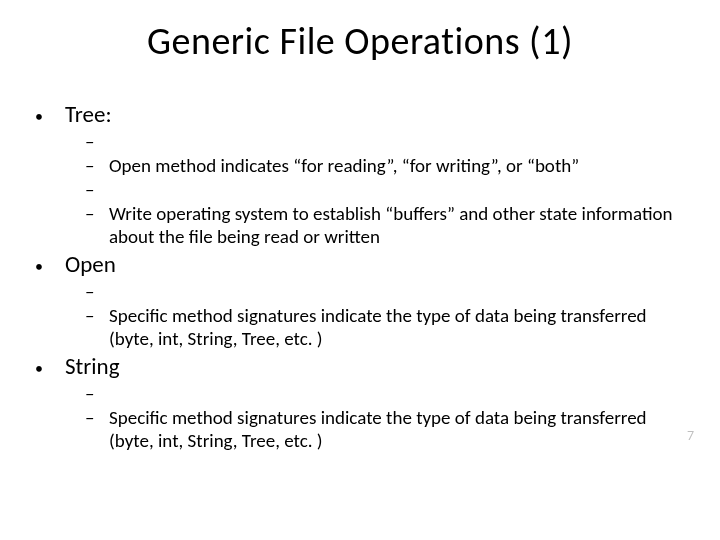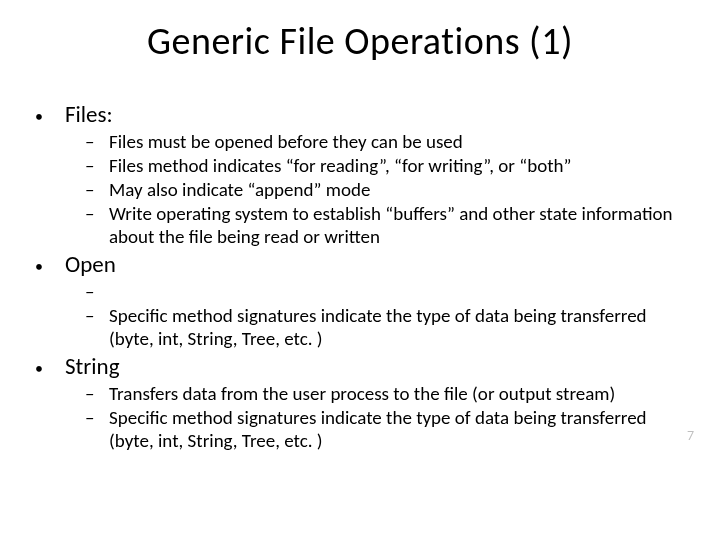--- a/index.html
+++ b/index.html
@@ -82,34 +82,32 @@
 
 <div class="slide">
   <div class="title">Generic File Operations (1)</div>
 
   <div class="body">
     <ul class="level1">
 
       <li>
         <div class="l1-row">
           <span class="l1-bullet">•</span>
-          <span>Files:</span>
+          <span>Tree:</span>
         </div>
         <ul class="level2">
           <li>
               <span class="l2-bullet">–</span>
-              <span>Files must be opened before they can be used</span>
             </li>
           <li>
               <span class="l2-bullet">–</span>
-              <span>Files method indicates “for reading”, “for writing”, or “both”</span>
+              <span>Open method indicates “for reading”, “for writing”, or “both”</span>
             </li>
           <li>
               <span class="l2-bullet">–</span>
-              <span>May also indicate “append” mode</span>
             </li>
           <li>
               <span class="l2-bullet">–</span>
               <span>Write operating system to establish “buffers” and other state information about the file being read or written</span>
             </li>
         </ul>
       </li>
 
       <li>
         <div class="l1-row">
@@ -128,21 +126,20 @@
       </li>
 
       <li>
         <div class="l1-row">
           <span class="l1-bullet">•</span>
           <span>String</span>
         </div>
         <ul class="level2">
           <li>
               <span class="l2-bullet">–</span>
-              <span>Transfers data from the user process to the file (or output stream)</span>
             </li>
           <li>
               <span class="l2-bullet">–</span>
               <span>Specific method signatures indicate the type of data being transferred (byte, int, String, Tree, etc. )</span>
             </li>
         </ul>
       </li>
 
     </ul>
   </div>

